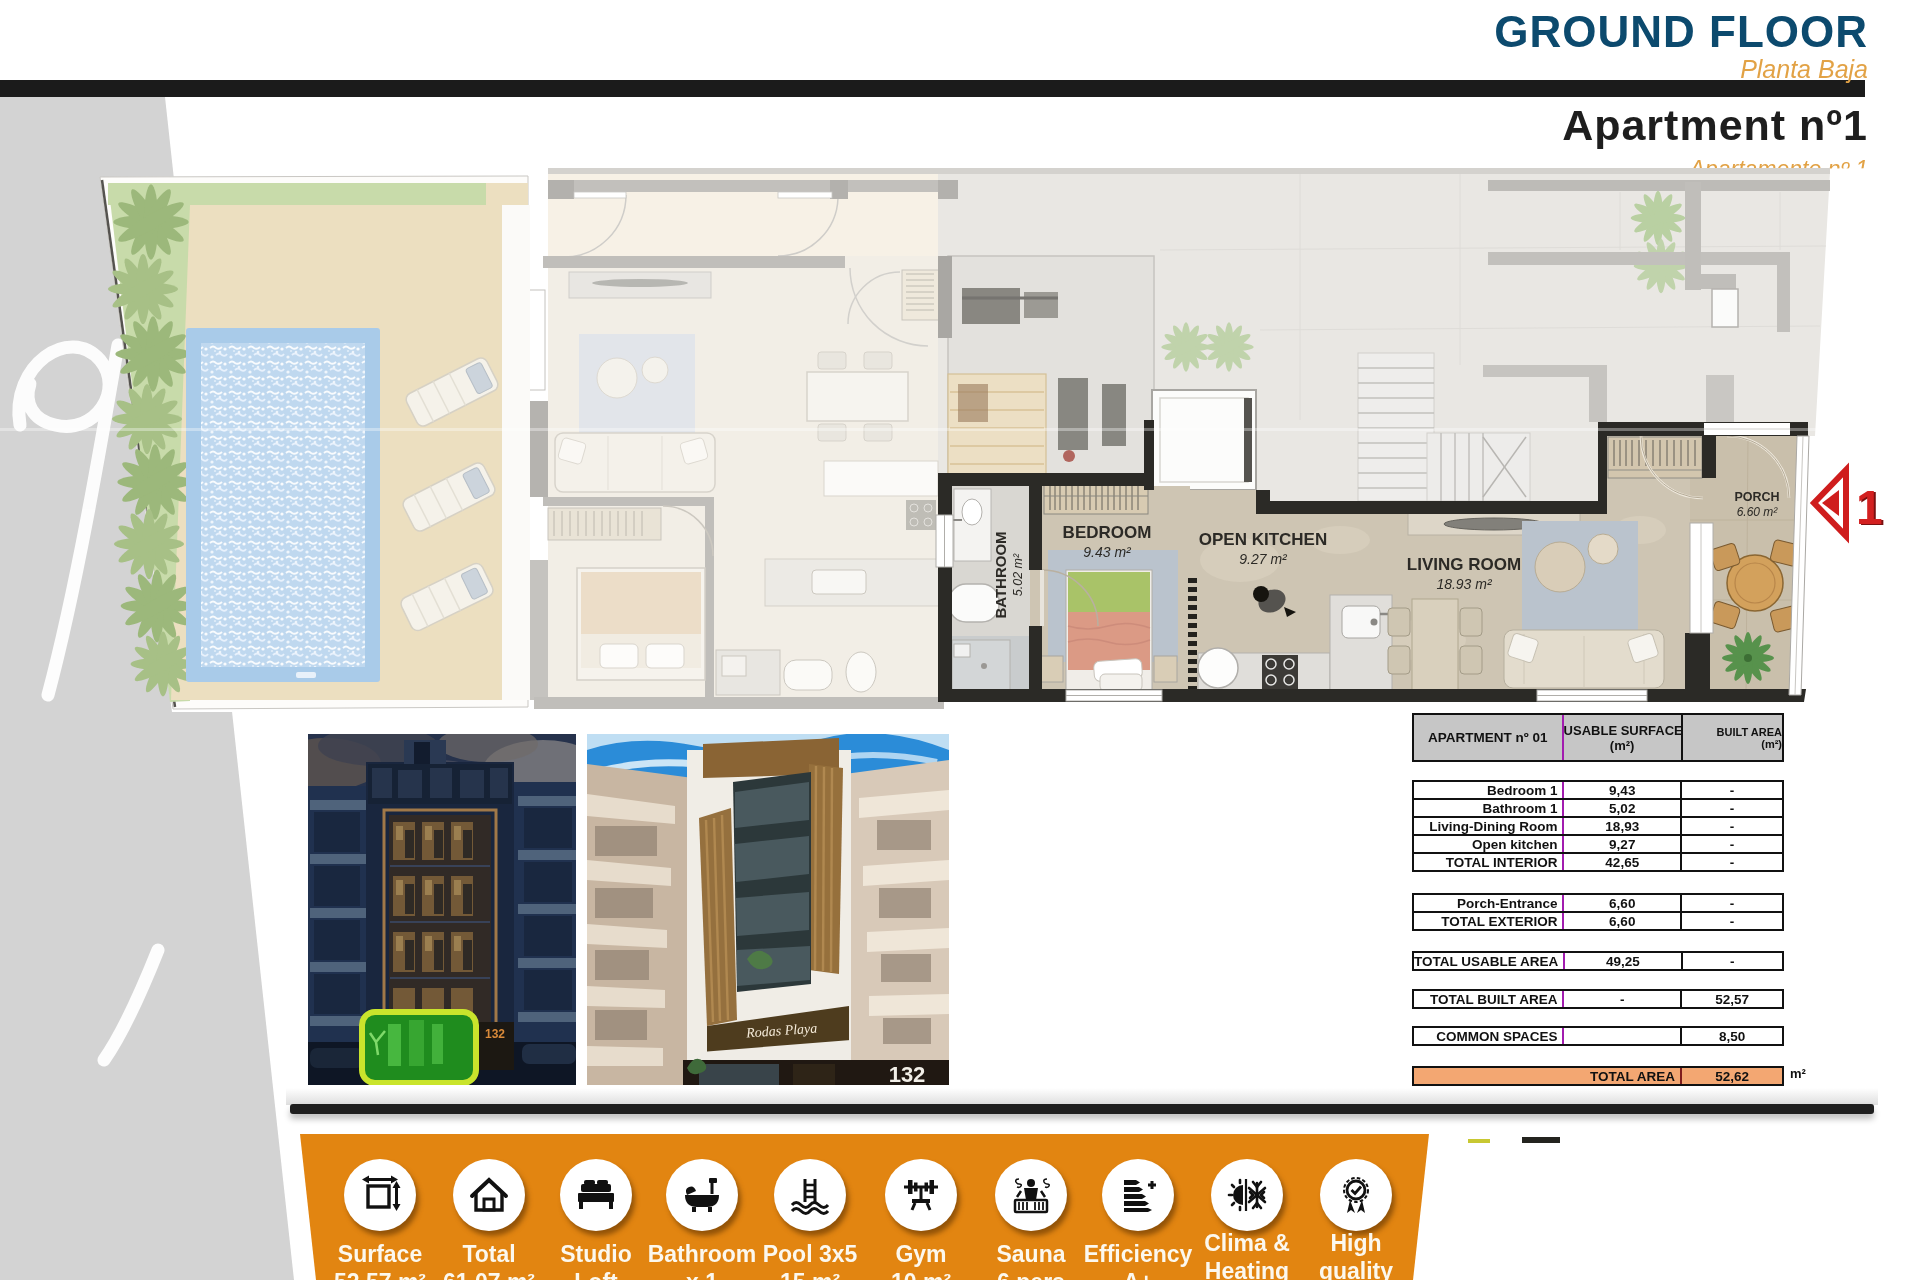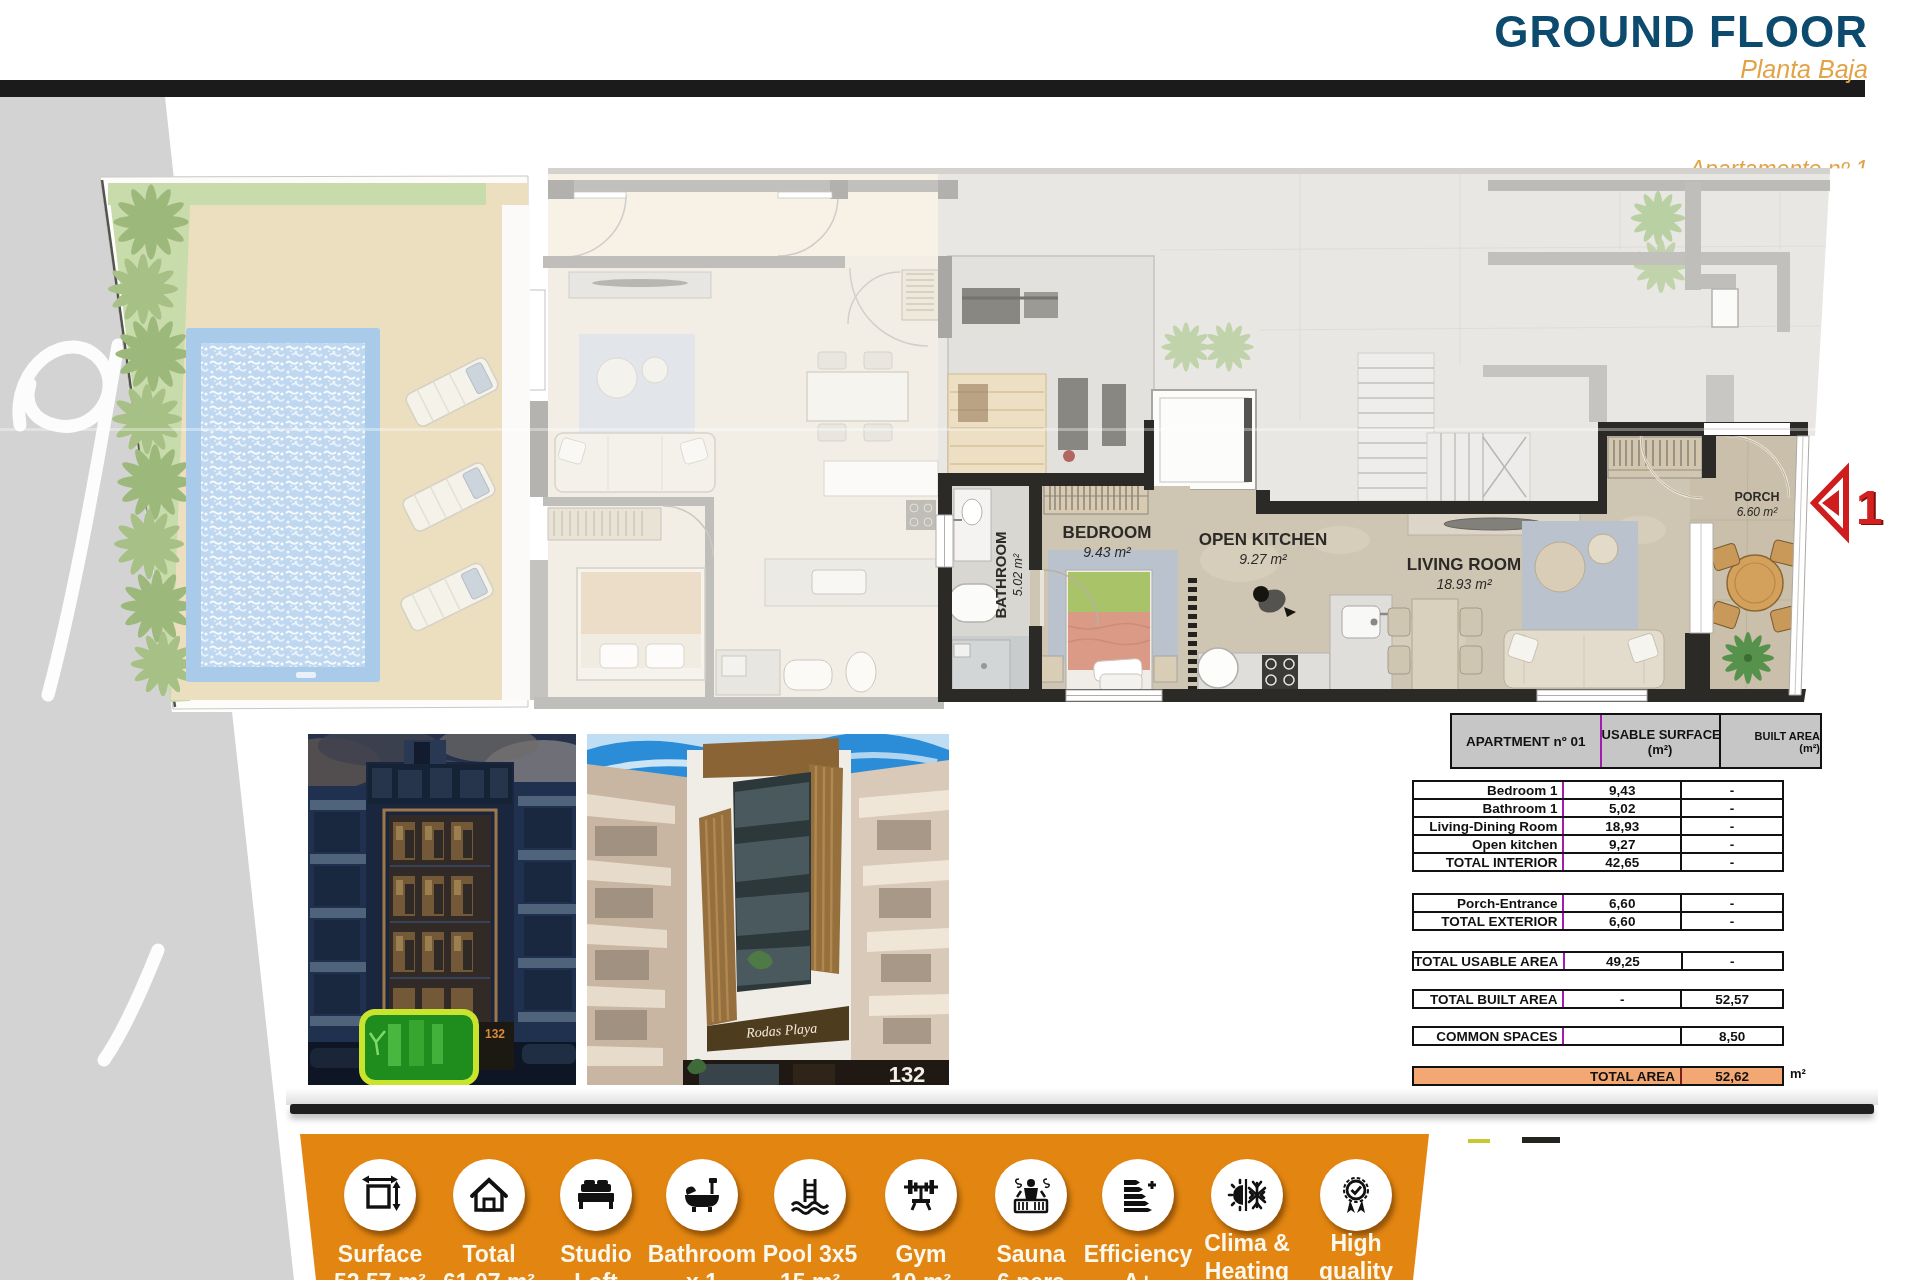--- a/index.html
+++ b/index.html
@@ -19,20 +19,21 @@
     <path d="M158 700 C 138 750, 118 790, 104 810"></path>
   </g>
 </svg>
 
 <div class="abs" style="left:0;top:80px;width:1865px;height:17px;background:#1b1b1b;"></div>
 
 <div class="abs" style="left:968px;top:7px;width:900px;text-align:right;font-weight:bold;font-size:44px;letter-spacing:1px;color:#0c4a6e;">GROUND FLOOR</div>
 
 <div class="abs" style="left:968px;top:55px;width:900px;text-align:right;font-style:italic;font-size:25px;color:#e2a245;">Planta Baja</div>
 
+<div class="abs" style="left:968px;top:101px;width:900px;text-align:right;font-weight:bold;font-size:43px;letter-spacing:1px;color:#1e1e1e;">Apartment nº1</div>
 
 <div class="abs" style="left:968px;top:146px;width:900px;text-align:right;font-style:italic;font-size:23px;color:#e2a245;margin-top:10px;">Apartamento nº 1</div>
 
 <svg id="plan" class="abs" style="left:0;top:0;" width="1920" height="1280" viewBox="0 0 1920 1280">
 <defs>
   <g id="palm">
     <g fill="currentColor">
       <ellipse cx="0" cy="0" rx="26" ry="5"></ellipse>
       <ellipse cx="0" cy="0" rx="26" ry="5" transform="rotate(30)"></ellipse>
       <ellipse cx="0" cy="0" rx="26" ry="5" transform="rotate(60)"></ellipse>
@@ -739,21 +740,21 @@
 <div id="table" class="abs" style="left:1412px;top:713px;width:420px;height:380px;font-weight:bold;color:#111;font-size:13.5px;">
   <style>
     .trow{display:flex;}
     .c1{width:150px;text-align:right;padding:1px 5px 0 0;box-sizing:border-box;white-space:nowrap;}
     .c2{width:121px;text-align:center;border-left:2px solid #a21caf;border-right:2px solid #111;box-sizing:border-box;padding-top:1px;}
     .c3{width:101px;text-align:center;box-sizing:border-box;padding-top:1px;}
     .tgroup{position:absolute;left:0;border:2.5px solid #111;background:#fff;width:372px;box-sizing:border-box;}
     .trow + .trow{border-top:2px solid #111;align-items:center;}
   </style>
 
-  <div class="tgroup" style="top:0;height:56px;background:#c6c6c6;margin-left:38px;">
+  <div class="tgroup" style="top:0;height:49px;background:#c6c6c6;">
     <div style="display:flex;height:100%;align-items:center;">
       <div class="c1" style="text-align:center;padding:0;font-size:13.5px;">APARTMENT nº 01</div>
       <div class="c2" style="height:100%;display:flex;flex-direction:column;justify-content:center;font-size:13px;white-space:nowrap;">USABLE SURFACE<span>(m²)</span></div>
       <div class="c3" style="height:100%;display:flex;flex-direction:column;justify-content:center;font-size:11px;white-space:nowrap;align-items:flex-end;">BUILT AREA<span>(m²)</span></div>
     </div>
   </div>
 
   <div class="tgroup" style="top:67px;">
     <div class="trow">
           <div class="c1">Bedroom 1</div>

